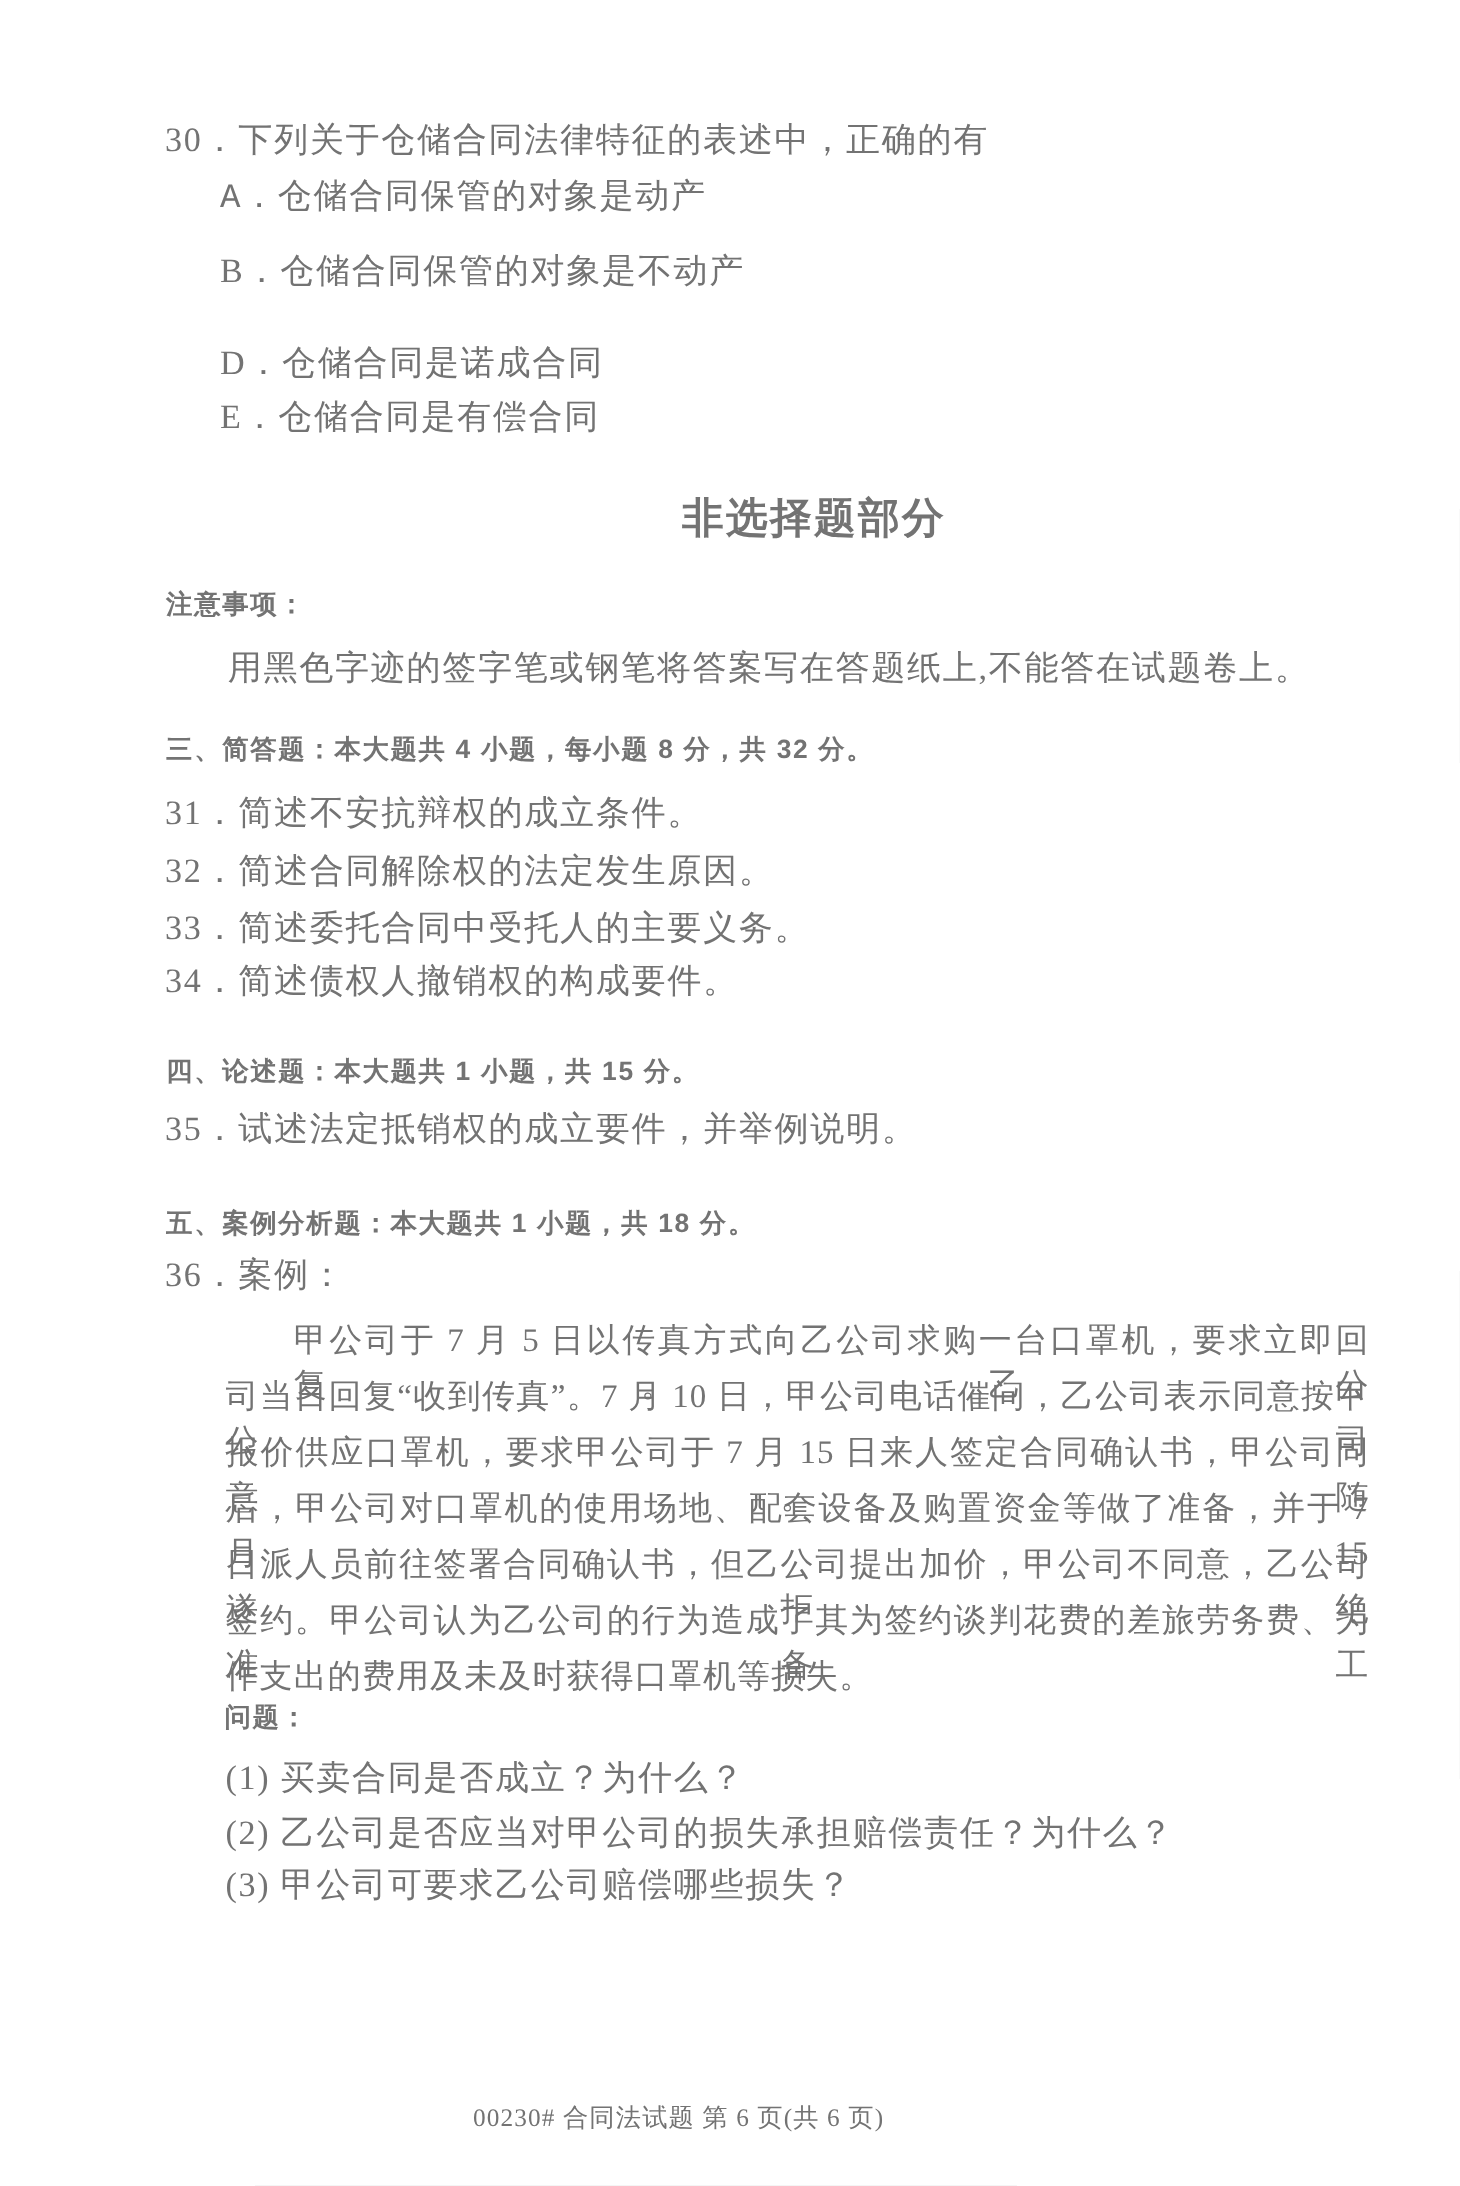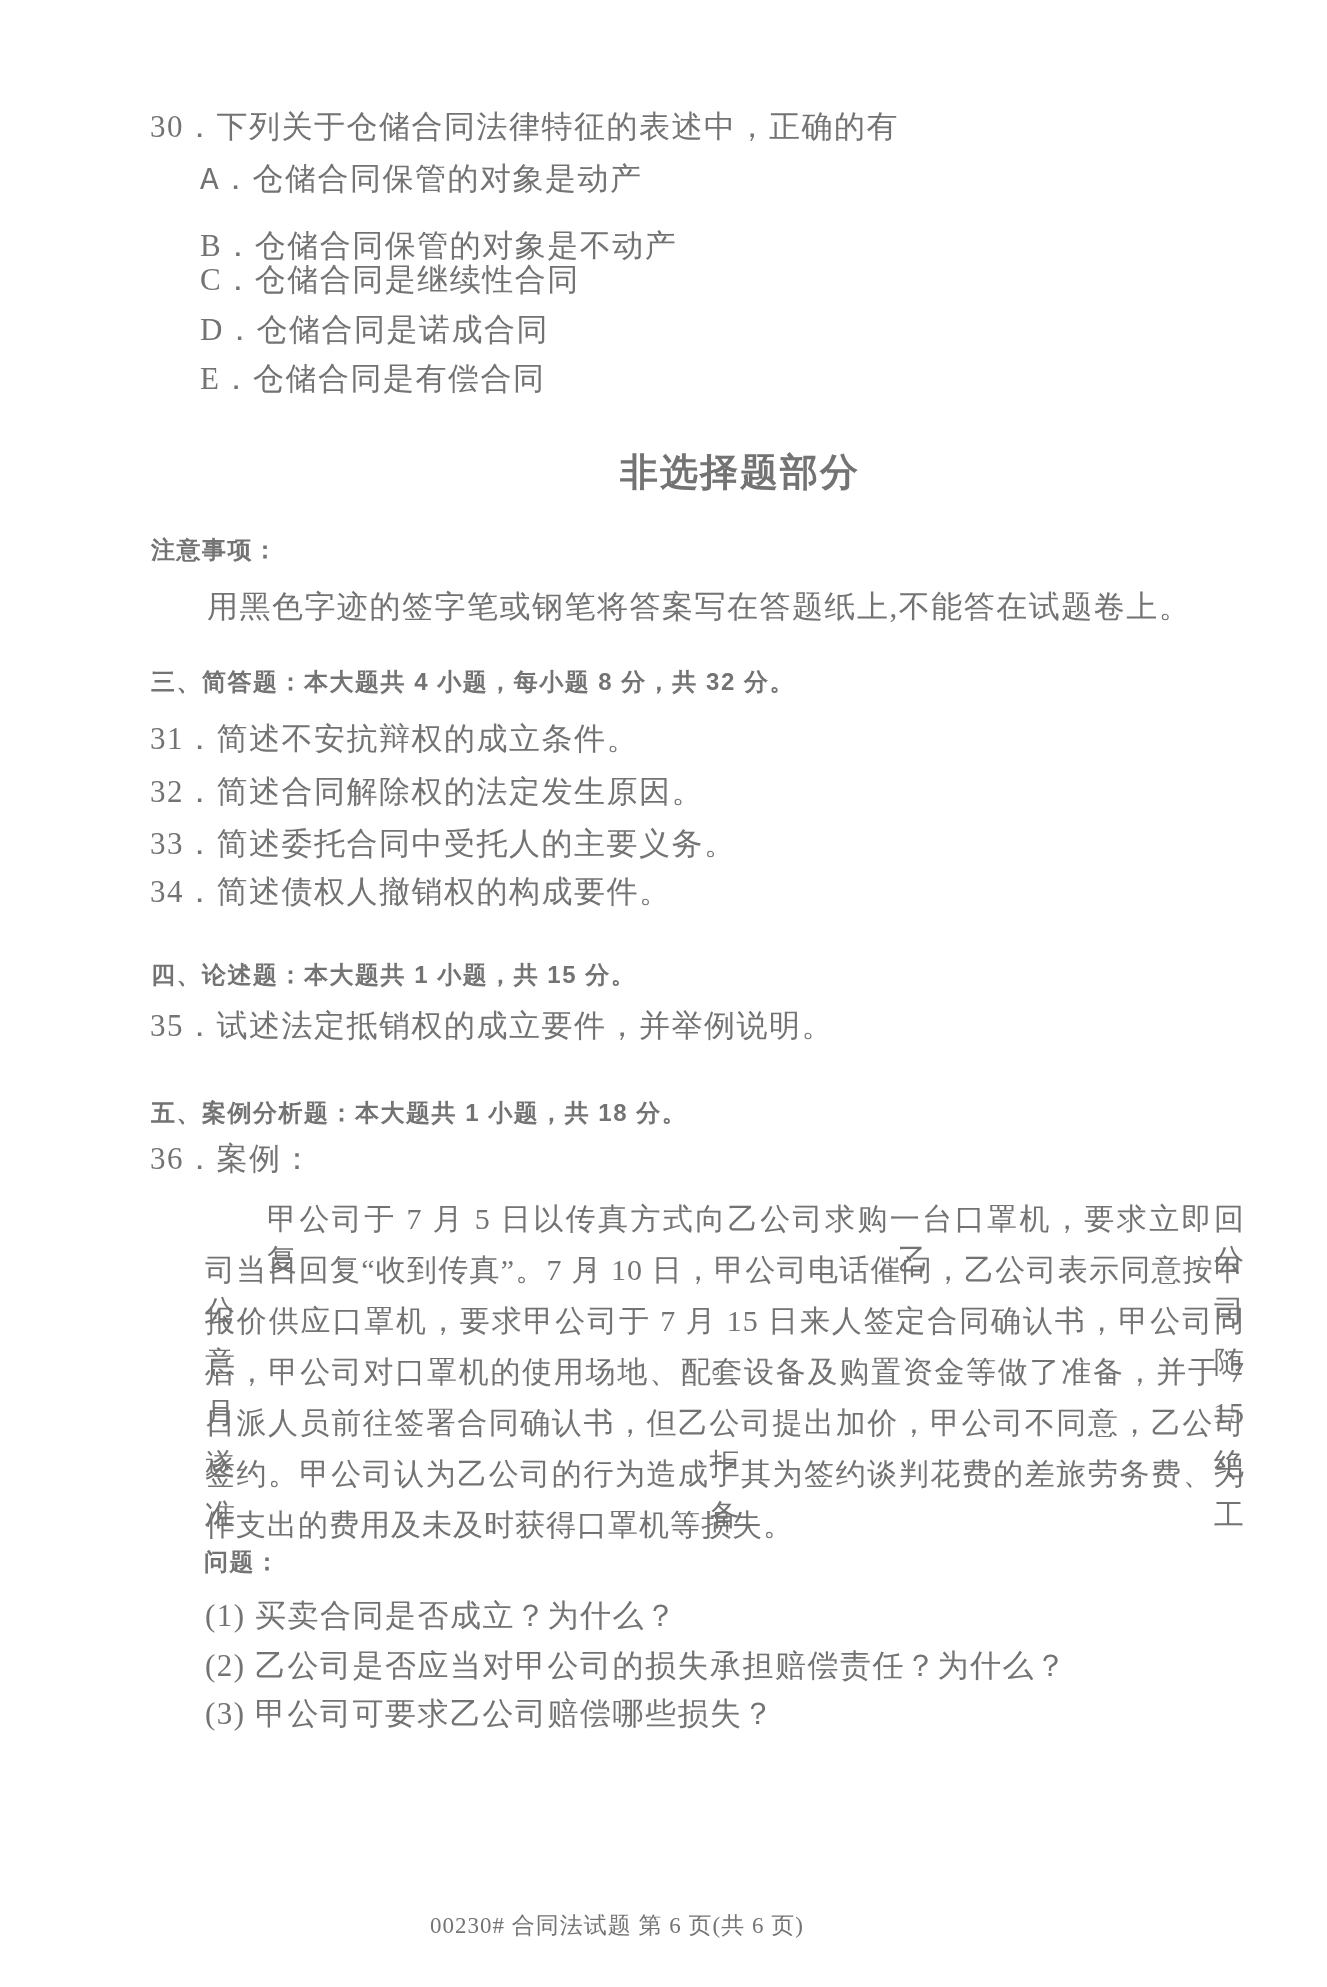--- a/index.html
+++ b/index.html
@@ -69,21 +69,20 @@
   }
 </style>
 </head>
 <body>
 
 <div class="page">
 
   <div class="line song" style="left:150px; top:107px;">30．下列关于仓储合同法律特征的表述中，正确的有</div>
   <div class="line song" style="left:200px; top:161px;font-family:Liberation Mono, monospace;">A．仓储合同保管的对象是动产</div>
   <div class="line song" style="left:200px; top:211px;margin-top:15px;">B．仓储合同保管的对象是不动产</div>
-  <div class="line song" style="left:200px; top:260px;">C．仓储合同是继续性合同</div>
   <div class="line song" style="left:200px; top:310px;">D．仓储合同是诺成合同</div>
   <div class="line song" style="left:200px; top:359px;">E．仓储合同是有偿合同</div>
 
   <div class="line heading" style="left:620px; top:448px;">非选择题部分</div>
 
   <div class="line hei" style="left:151px; top:534px;">注意事项：</div>
   <div class="line song" style="left:207px; top:587px;">用黑色字迹的签字笔或钢笔将答案写在答题纸上,不能答在试题卷上。</div>
 
   <div class="line hei" style="left:151px; top:666px;">三、简答题：本大题共 4 小题，每小题 8 分，共 32 分。</div>
   <div class="line song" style="left:150px; top:719px;text-align:right;">31．简述不安抗辩权的成立条件。</div>

